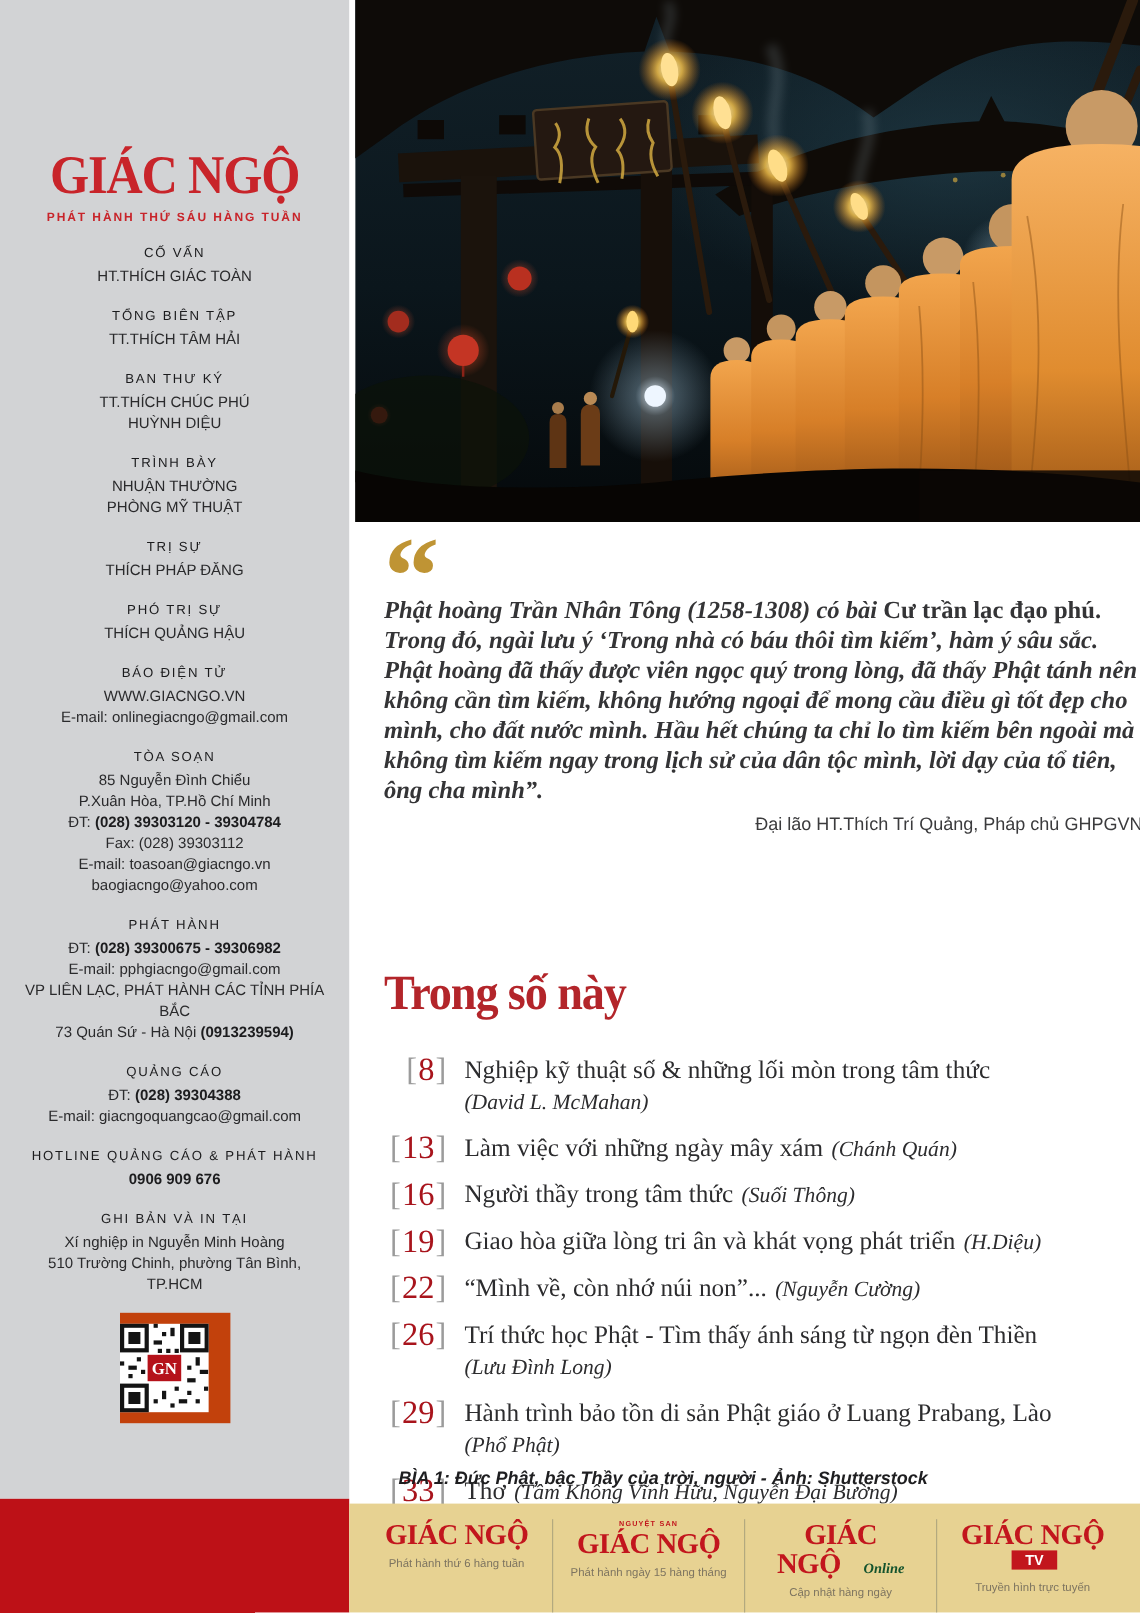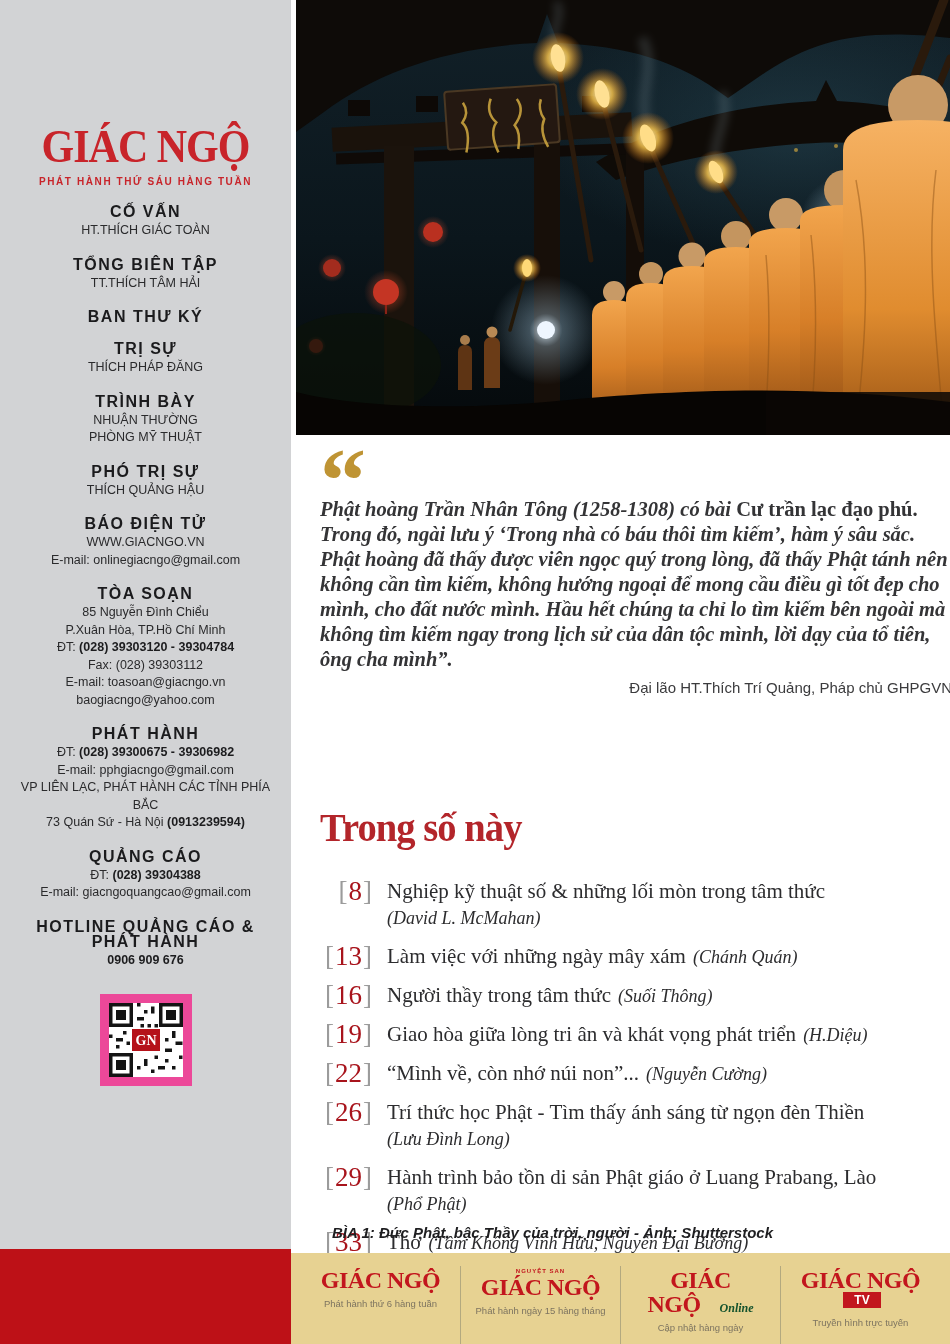--- a/index.html
+++ b/index.html
@@ -4,25 +4,25 @@
 <style>
   html,body{margin:0;padding:0;background:#fff;}
   .page{position:relative;width:950px;height:1344px;overflow:hidden;background:#fff;font-family:"Liberation Sans",sans-serif;}
 
   
   .sidebar{position:absolute;left:0;top:0;width:291px;height:1249px;background:#d2d3d5;text-align:center;box-sizing:border-box;padding-top:126px;}
   .sidebar-red{position:absolute;left:0;top:1249px;width:291px;height:95px;background:#bd1117;}
   .logo{font-family:"Liberation Serif",serif;font-weight:700;font-size:42px;letter-spacing:-1px;color:#c8242a;line-height:1;transform:scaleY(1.08);}
   .logo-tagline{margin-top:8px;font-size:10px;letter-spacing:1.6px;color:#c8242a;font-weight:700;}
   .sb-sec{margin-top:17px;padding:0 16px;}
-  .sb-h{font-weight:700;font-size:16px;letter-spacing:1.5px;color:#1b1b1d;line-height:15px;margin-bottom:3px;}
+  .sb-h{font-weight:400;font-size:11px;letter-spacing:1.5px;color:#1b1b1d;line-height:15px;margin-bottom:3px;}
   .sb-h:empty{display:none;}
   .sb-line{font-size:12.5px;color:#2a2a2c;line-height:17.5px;}
   .sb-line b{font-weight:700;color:#1c1c1e;}
-  .qr-card{width:92px;height:92px;background:#ec4899;margin:25px auto 0;display:flex;align-items:center;justify-content:center;}
+  .qr-card{width:92px;height:92px;background:#c2410c;margin:14px auto 0;display:flex;align-items:center;justify-content:flex-start;}
 
   
   .main{position:absolute;left:296px;top:0;width:654px;height:1344px;}
   .photo{display:block;}
 
   
   .quote-block{position:absolute;left:24px;top:443px;width:632px;}
   .quote-mark{font-family:"Liberation Serif",serif;font-weight:700;font-size:92px;line-height:0.82;height:50px;overflow:hidden;color:#bf9434;}
   .quote-text{margin-top:4px;font-family:"Liberation Serif",serif;font-style:italic;font-weight:700;font-size:20.5px;line-height:25px;color:#343436;}
   .quote-text .title-part{font-style:normal;}
@@ -81,43 +81,49 @@
 
           <div>
 
               <div class="sb-line"><span>TT.THÍCH TÂM HẢI</span><b></b></div>
             </div>
         </section>
 
         <section class="sb-sec">
           <div class="sb-h">BAN THƯ KÝ</div>
 
+          <div>
+
+              <div class="sb-line"><span>TT.THÍCH CHÚC PHÚ</span><b></b></div>
+
+              <div class="sb-line"><span>HUỲNH DIỆU</span><b></b></div>
+            </div>
+        </section>
+
+        <section class="sb-sec">
+          <div class="sb-h">TRÌNH BÀY</div>
+
+          <div>
+
+              <div class="sb-line"><span>NHUẬN THƯỜNG</span><b></b></div>
+
+              <div class="sb-line"><span>PHÒNG MỸ THUẬT</span><b></b></div>
+            </div>
         </section>
 
         <section class="sb-sec">
           <div class="sb-h">TRỊ SỰ</div>
 
           <div>
 
               <div class="sb-line"><span>THÍCH PHÁP ĐĂNG</span><b></b></div>
             </div>
         </section>
 
         <section class="sb-sec">
-          <div class="sb-h">TRÌNH BÀY</div>
-
-          <div>
-
-              <div class="sb-line"><span>NHUẬN THƯỜNG</span><b></b></div>
-
-              <div class="sb-line"><span>PHÒNG MỸ THUẬT</span><b></b></div>
-            </div>
-        </section>
-
-        <section class="sb-sec">
           <div class="sb-h">PHÓ TRỊ SỰ</div>
 
           <div>
 
               <div class="sb-line"><span>THÍCH QUẢNG HẬU</span><b></b></div>
             </div>
         </section>
 
         <section class="sb-sec">
           <div class="sb-h">BÁO ĐIỆN TỬ</div>
@@ -177,20 +183,30 @@
 
         <section class="sb-sec">
           <div class="sb-h">HOTLINE QUẢNG CÁO &amp; PHÁT HÀNH</div>
 
           <div>
 
               <div class="sb-line"><span></span><b>0906 909 676</b></div>
             </div>
         </section>
 
+        <section class="sb-sec">
+          <div class="sb-h">GHI BẢN VÀ IN TẠI</div>
+
+          <div>
+
+              <div class="sb-line"><span>Xí nghiệp in Nguyễn Minh Hoàng</span><b></b></div>
+
+              <div class="sb-line"><span>510 Trường Chinh, phường Tân Bình, TP.HCM</span><b></b></div>
+            </div>
+        </section>
 
       </div>
 
     <div class="qr-card">
       <svg width="74" height="74" viewBox="0 0 74 74">
         <rect width="74" height="74" fill="#ffffff"></rect>
         <g fill="#141414">
           <rect x="0" y="0" width="24" height="24"></rect>
             <rect x="3.5" y="3.5" width="17" height="17" fill="#fff"></rect>
             <rect x="7" y="7" width="10" height="10"></rect>

